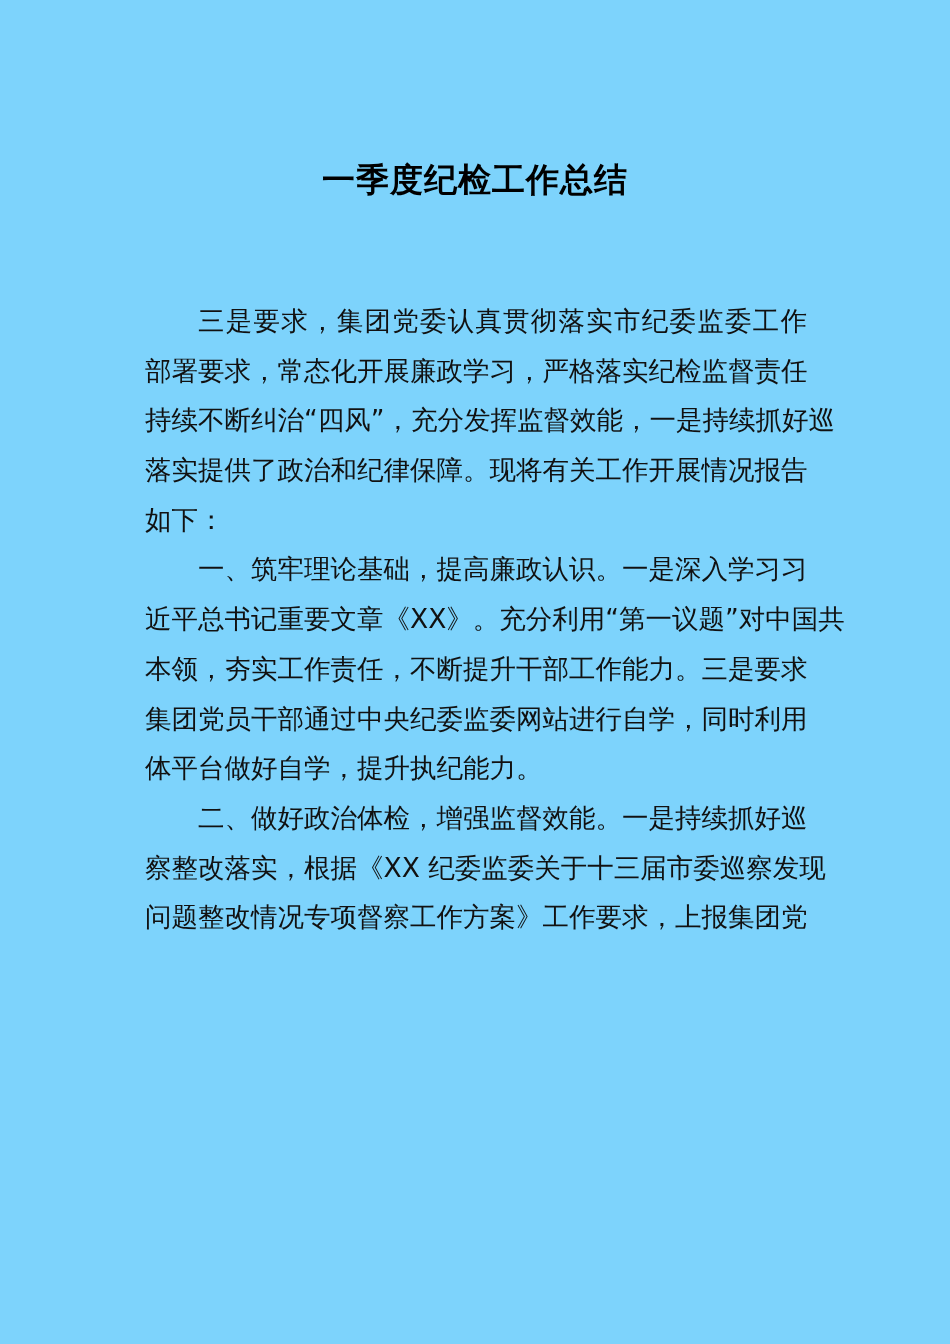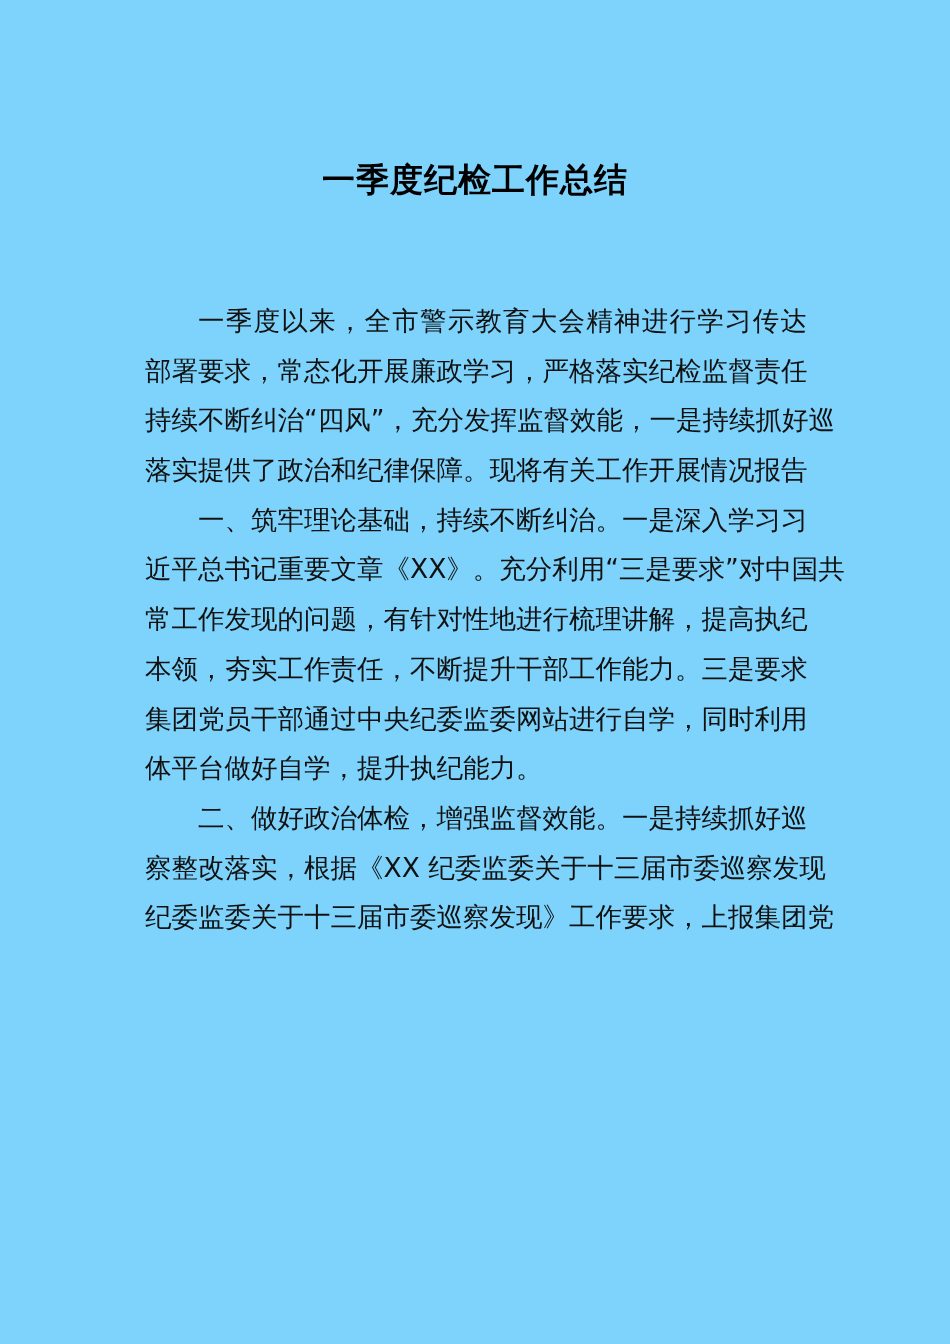--- a/index.html
+++ b/index.html
@@ -56,34 +56,34 @@
     }
   </style>
 </head>
 <body>
 
 <div class="page">
   <h1 class="title" style="margin:0;">一季度纪检工作总结</h1>
 
   <div class="body">
     <div class="paragraph">
-      <div class="line indent">一季度以来，全市警示教育大会精神进行学习传达</div>
+      <div class="line indent">三是要求，集团党委认真贯彻落实市纪委监委工作</div>
       <div class="line">部署要求，常态化开展廉政学习，严格落实纪检监督责任</div>
       <div class="line">持续不断纠治“四风”，充分发挥监督效能，一是持续抓好巡</div>
       <div class="line">落实提供了政治和纪律保障。现将有关工作开展情况报告</div>
+      <div class="line last">如下：</div>
     </div>
 
     <div class="paragraph">
-      <div class="line indent">一、筑牢理论基础，持续不断纠治。一是深入学习习</div>
-      <div class="line">近平总书记重要文章《XX》。充分利用“三是要求”对中国共</div>
-      <div class="line">常工作发现的问题，有针对性地进行梳理讲解，提高执纪</div>
+      <div class="line indent">一、筑牢理论基础，提高廉政认识。一是深入学习习</div>
+      <div class="line">近平总书记重要文章《XX》。充分利用“第一议题”对中国共</div>
       <div class="line">本领，夯实工作责任，不断提升干部工作能力。三是要求</div>
       <div class="line">集团党员干部通过中央纪委监委网站进行自学，同时利用</div>
       <div class="line last">体平台做好自学，提升执纪能力。</div>
     </div>
 
     <div class="paragraph">
       <div class="line indent">二、做好政治体检，增强监督效能。一是持续抓好巡</div>
       <div class="line">察整改落实，根据《XX 纪委监委关于十三届市委巡察发现</div>
-      <div class="line">纪委监委关于十三届市委巡察发现》工作要求，上报集团党</div>
+      <div class="line">问题整改情况专项督察工作方案》工作要求，上报集团党</div>
     </div>
   </div>
 </div>
 
 </body></html>

